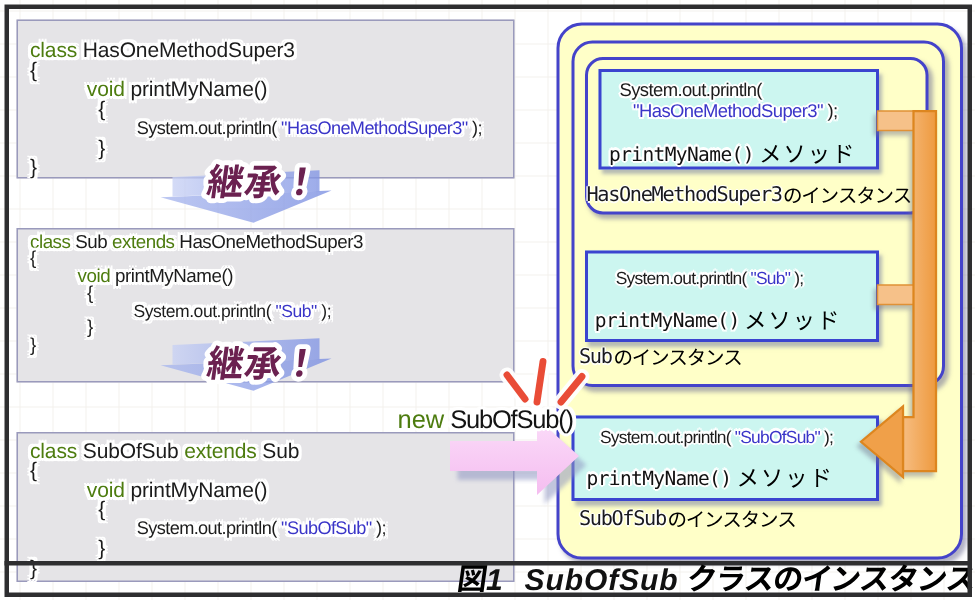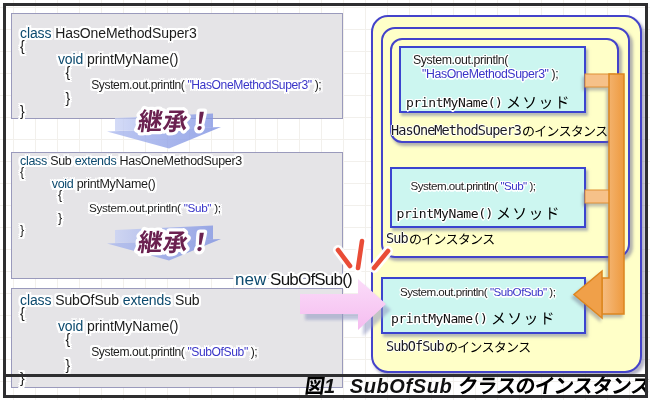--- a/index.html
+++ b/index.html
@@ -10,29 +10,29 @@
   .grid{position:absolute;left:0;top:0;right:0;bottom:0;
     background-image:linear-gradient(to right,#f2f0ec 1px,transparent 1px),
                      linear-gradient(to bottom,#f2f0ec 1px,transparent 1px);
     background-size:22px 22px;background-position:13px 7px;}
   
   .code-box{position:absolute;left:11px;width:331.5px;background:#e5e4e7;border:1.5px solid #9a9abc;}
   .code-line{white-space:pre;font-size:14px;color:#1c1c1c;letter-spacing:-0.1px;
     text-shadow:-2px 0 0 #fff,2px 0 0 #fff,0 -2px 0 #fff,0 2px 0 #fff,
       -1px -1px 0 #fff,1px -1px 0 #fff,-1px 1px 0 #fff,1px 1px 0 #fff,
       -2px -2px 0 #fff,2px 2px 0 #fff,2px -2px 0 #fff,-2px 2px 0 #fff;}
-  .seg-kw{color:#0c4a6e;}
+  .seg-kw{color:#4d7c0f;}
   .seg-str{color:#3a35c8;}
   .seg-pl{color:#1c1c1c;}
   #code-box-0{top:12.5px;height:106px;padding:13px 0 0 8px;}
   #code-box-0 .code-line{height:13px;line-height:13px;}
   .code-line.stmt{font-size:12.1px;letter-spacing:-0.4px;padding-left:12px;}
   #code-box-1 .code-line{font-size:12.5px;letter-spacing:-0.3px;}
   #code-box-1 .code-line.stmt{font-size:11.7px;padding-left:10px;}
-  #code-box-1{top:152px;height:127px;padding:2.5px 0 0 8px;}
+  #code-box-1{top:152px;height:103px;padding:2.5px 0 0 8px;}
   #code-box-1 .code-line{height:11.6px;line-height:11.6px;}
   #code-box-2{top:260px;height:100px;padding:5px 0 0 8px;margin-top:28px;}
   #code-box-2 .code-line{height:13px;line-height:13px;}
   
   .inst-rect{position:absolute;background:#ffffc8;border:2.5px solid #4443ca;
     box-shadow:2.5px 3px 3px rgba(115,115,150,.55);}
   #rect-outer{left:370.5px;top:15px;width:271px;height:358px;border-radius:17px;}
   #rect-sub{left:381px;top:26.5px;width:249px;height:231.5px;border-radius:14px;}
   #rect-super{left:390px;top:37.5px;width:229px;height:105.5px;border-radius:12px;}
   .mem-box{position:absolute;background:#ccf6f0;border:2px solid #3b44cf;
@@ -61,21 +61,21 @@
     text-shadow:-1px 0 0 rgba(255,255,255,.9),1px 0 0 rgba(255,255,255,.9),
        0 -1px 0 rgba(255,255,255,.9),0 1px 0 rgba(255,255,255,.9);}
   #inst-caption-0{left:391px;top:121.5px;}
   #inst-caption-1{left:386px;top:229.5px;}
   #inst-caption-2{left:386px;top:338px;}
   .caption-jp{vertical-align:-1px;}
   
   #deco{position:absolute;left:0;top:0;width:650px;height:400px;pointer-events:none;}
   .keishou{fill:#6b2150;stroke:#fff;stroke-width:6.5;paint-order:stroke;stroke-linejoin:round;}
   
-  #new-call{position:absolute;left:235px;top:270px;font-size:17px;letter-spacing:-0.8px;color:#141414;white-space:pre;
+  #new-call{position:absolute;left:265px;top:270px;font-size:17px;letter-spacing:-0.8px;color:#141414;white-space:pre;
     text-shadow:-2px 0 0 #fff,2px 0 0 #fff,0 -2px 0 #fff,0 2px 0 #fff,
       -1.5px -1.5px 0 #fff,1.5px -1.5px 0 #fff,-1.5px 1.5px 0 #fff,1.5px 1.5px 0 #fff,
       -2.5px -1px 0 #fff,2.5px 1px 0 #fff,2.5px -1px 0 #fff,-2.5px 1px 0 #fff;}
   #new-call .seg-kw{letter-spacing:0;}
   
   #bottom-rule{position:absolute;left:3px;top:373.8px;width:644px;height:3px;background:#2e2e30;}
   #fig-caption{position:absolute;left:302px;top:375px;height:23px;line-height:22px;white-space:nowrap;
     font-style:italic;font-weight:bold;color:#111;}
   #fig-caption .lat{font-size:20px;letter-spacing:0.6px;}
   #fig-caption svg{overflow:visible;}

